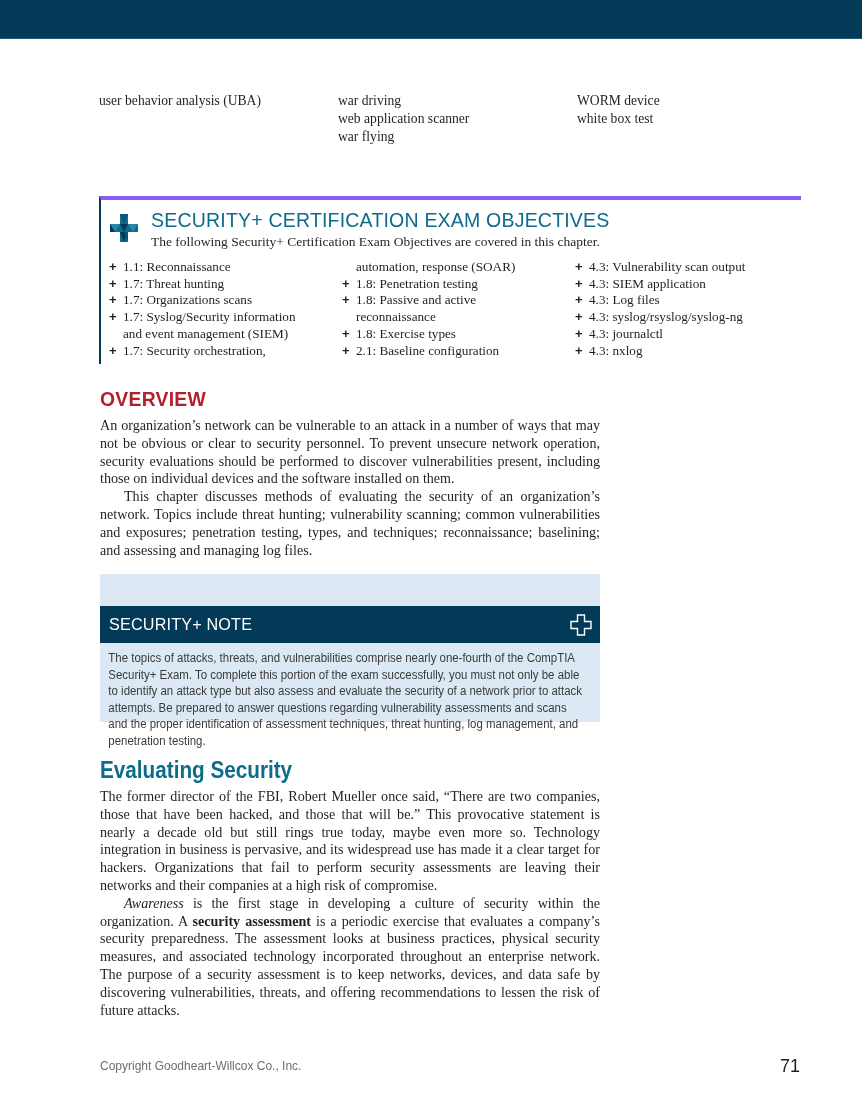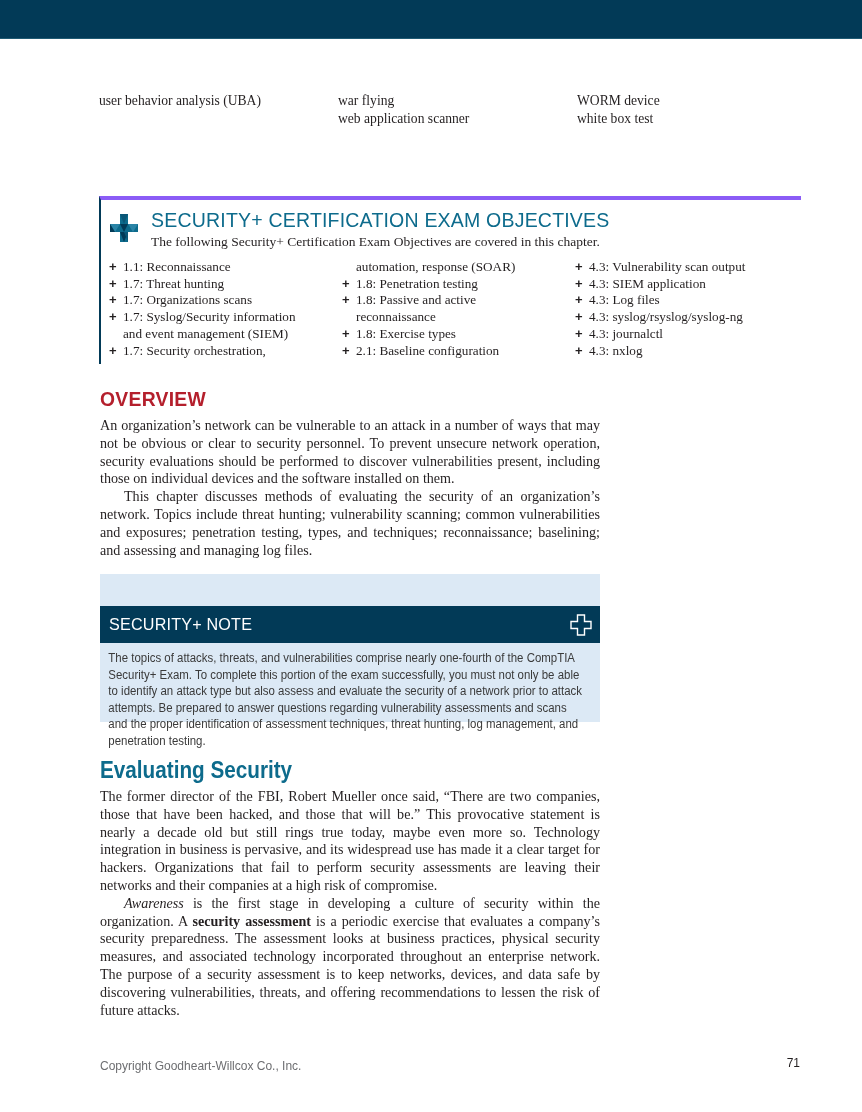--- a/index.html
+++ b/index.html
@@ -33,34 +33,35 @@
 
     .note { position: absolute; left: 100px; top: 574px; width: 500px; height: 148px; background: #dce9f5; }
     .note-head { height: 37px; background: #023a57; position: relative; margin-top: 32px; }
     .note-title { position: absolute; left: 9px; top: 9px; font-family: "Liberation Sans", sans-serif; font-size: 17px; color: #ffffff; transform: scaleX(0.95); transform-origin: left; letter-spacing: 0.2px; }
     .note-icon { position: absolute; right: 8px; top: 8px; width: 22px; height: 22px; }
     .note-body { padding: 7px 9px 0 9px; font-family: "Liberation Sans", sans-serif; font-size: 12.3px; line-height: 16.6px; color: #3a3a3a; transform: scaleX(0.93); transform-origin: left; width: 530px; }
 
     .eval-h { position: absolute; left: 100px; top: 757px; font-family: "Liberation Sans", sans-serif; font-weight: bold; font-size: 23px; color: #0d6b8c; transform: scaleX(0.9); transform-origin: left; }
 
     .footer-copy { position: absolute; left: 100px; top: 1059px; font-family: "Liberation Sans", sans-serif; font-size: 12px; color: #6d6e71; }
-    .footer-page { position: absolute; right: 62px; top: 1056px; font-family: "Liberation Sans", sans-serif; font-size: 12px; color: #231f20; }
+    .footer-page { position: absolute; right: 62px; top: 1056px; font-family: "Liberation Sans", sans-serif; font-size: 18px; color: #231f20; }
   </style>
 </head>
 <body>
 
 <div class="top-band"></div>
 
 <div class="terms">
   <div class="col col1">
     <span>user behavior analysis (UBA)</span>
   </div>
   <div class="col col2">
+    <span>war driving</span>
+    <span>web application scanner</span>
     <span>war flying</span>
-    <span>web application scanner</span>
   </div>
   <div class="col col3">
     <span>WORM device</span>
     <span>white box test</span>
   </div>
 </div>
 
 <div class="objectives">
   <svg class="obj-icon" viewBox="0 0 28 28">
     <polygon points="10,0 18,0 18,10 28,10 28,18 18,18 18,28 10,28 10,18 0,18 0,10 10,10" fill="#0d6b8c"></polygon>

